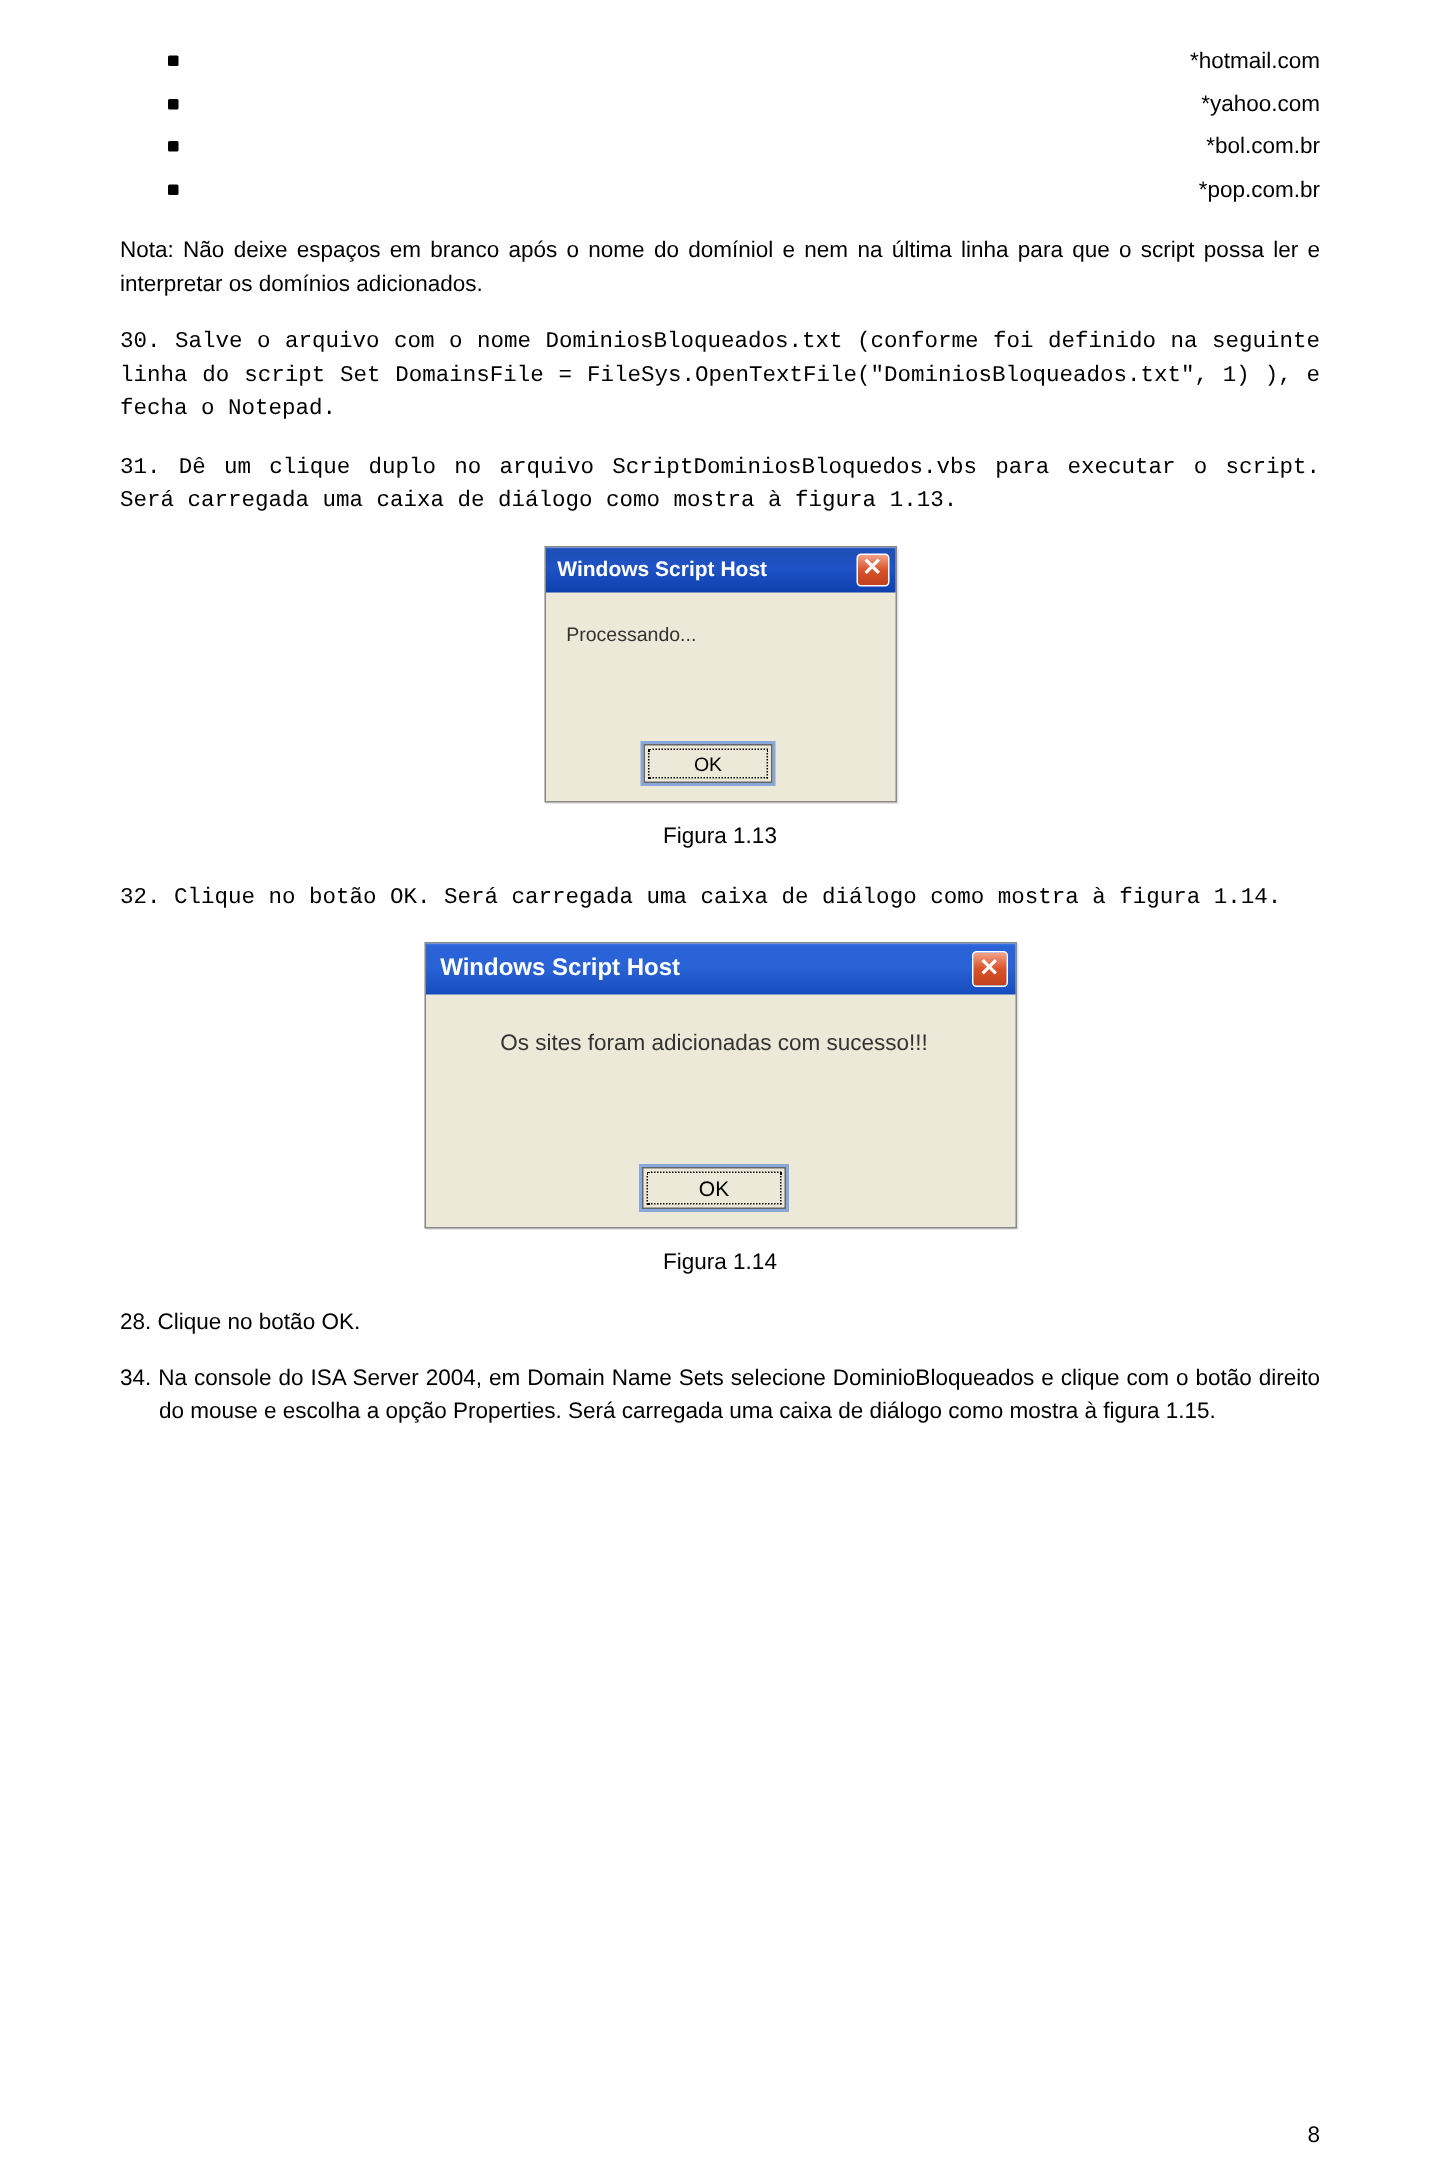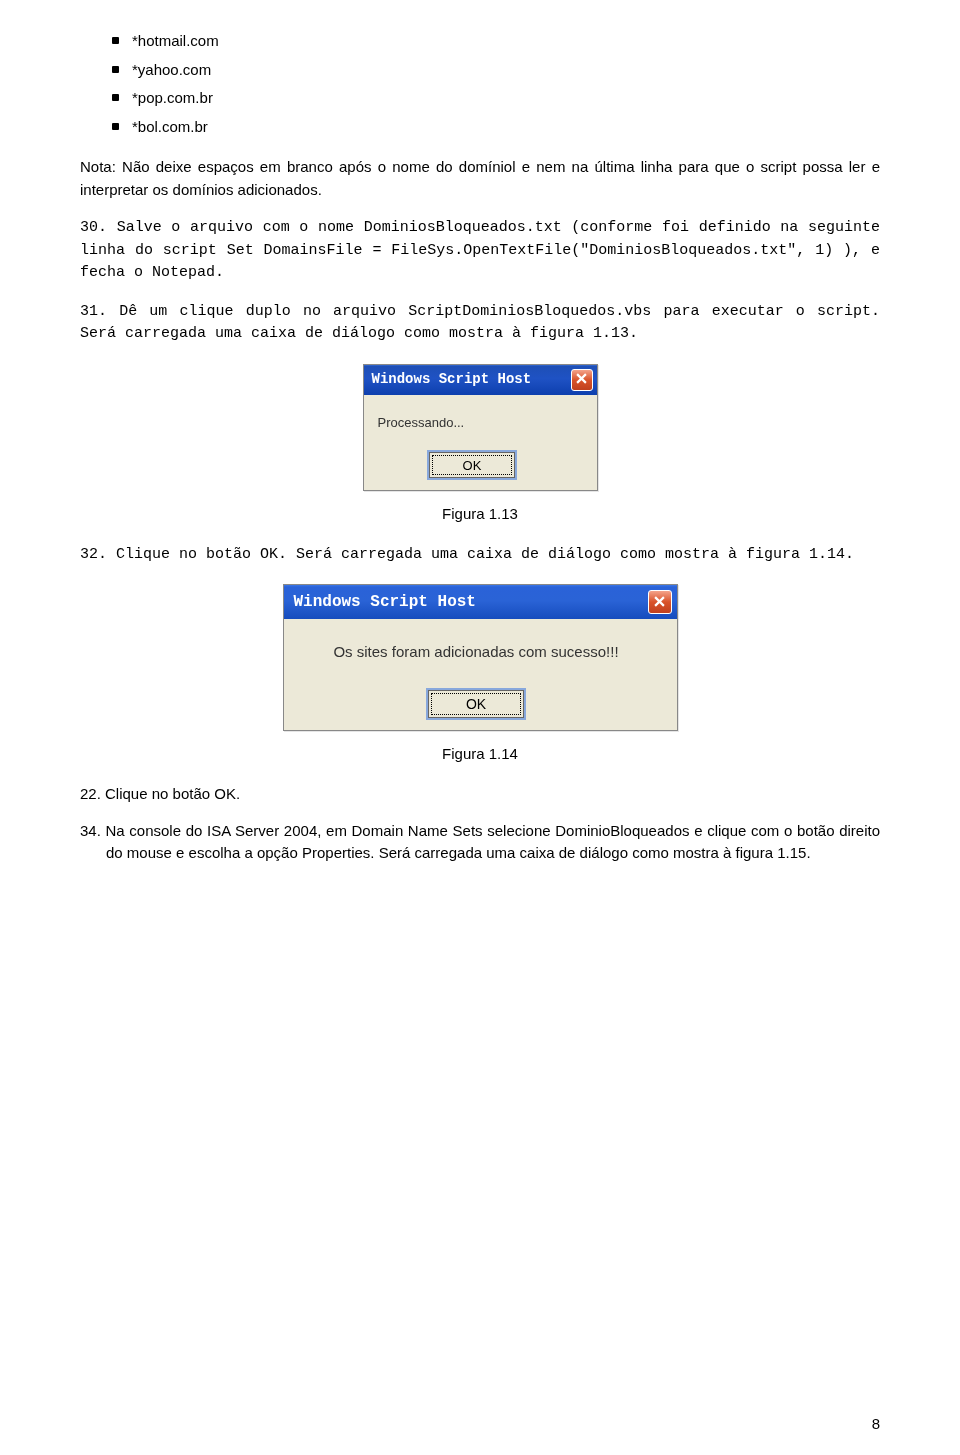--- a/index.html
+++ b/index.html
@@ -8,21 +8,21 @@
     min-height: 1455px;
     background: #fff;
     font-family: Arial, Helvetica, sans-serif;
     font-size: 15px;
     color: #000;
     padding: 30px 80px 30px 80px;
     position: relative;
     line-height: 1.5;
   }
   .bullet-list { list-style: none; padding-left: 30px; margin-bottom: 18px; }
-  .bullet-list li { position: relative; padding-left: 22px; margin-bottom: 6px; }
+  .bullet-list li { position: relative; padding-left: 22px; margin-bottom: 6px; text-align: right; }
   .bullet-list li::before {
     content: "";
     position: absolute; left: 2px; top: 7px;
     width: 7px; height: 7px; background: #000;
     border-radius: 1px;
   }
   .para { margin-bottom: 16px; text-align: justify; }
   .num-para { margin-bottom: 16px; text-align: justify; font-family: Liberation Mono, monospace; }
   .num-list { list-style: none; padding-left: 0; }
   .num-list > li { margin-bottom: 14px; text-align: justify; padding-left: 26px; text-indent: -26px; }
@@ -46,21 +46,21 @@
     background: linear-gradient(to bottom, #3a6fd8 0%, #1e4fb6 4%, #1f52c4 45%, #0d3fae 100%);
     height: 30px;
     padding: 0 4px 0 8px;
   }
   .dlg2 .titlebar {
     background: linear-gradient(to bottom, #3b77e8 0%, #2a62d8 6%, #2a63d6 46%, #164cbd 100%);
     height: 34px;
     padding: 0 5px 0 10px;
   }
   .titlebar .ttext {
-    color: #fff; font-weight: bold; font-family: Liberation Mono, monospace;
+    color: #fff; font-weight: bold; font-family: Liberation Sans, sans-serif;
     font-size: 14px;
     white-space: nowrap;
   }
   .dlg2 .titlebar .ttext { font-size: 16px; }
   .closebtn {
     width: 22px; height: 22px;
     background: linear-gradient(to bottom, #f4a38a, #d9532a 50%, #c0401e);
     border: 1px solid #fff;
     border-radius: 3px;
     display: flex; align-items: center; justify-content: center;
@@ -87,36 +87,37 @@
     font-family: "Tahoma", Arial, sans-serif;
     font-size: 13px;
     padding: 0 8px;
     cursor: pointer;
     position: relative;
   }
   .okbtn.focus {
     outline: 1px dotted #000;
     outline-offset: -4px;
     box-shadow: 0 0 0 2px #88a8dc;
+    margin-top: 44px;
   }
   .dlg2 .okbtn { min-width: 96px; height: 28px; font-size: 14px; }
   .page-num {
     position: absolute;
     bottom: 20px; right: 80px;
     font-size: 15px;
   }
 </style>
 </head>
 <body>
 
 <ul class="bullet-list">
   <li><span>*hotmail.com</span></li>
   <li><span>*yahoo.com</span></li>
+  <li><span>*bol.com.br</span></li>
   <li><span>*pop.com.br</span></li>
-  <li><span>*bol.com.br</span></li>
 </ul>
 
 <p class="para">Nota: Não deixe espaços em branco após o nome do domíniol e nem na última linha para que o script possa ler e interpretar os domínios adicionados.</p>
 
 <p class="num-para">30. Salve o arquivo com o nome DominiosBloqueados.txt (conforme foi definido na seguinte linha do script Set DomainsFile = FileSys.OpenTextFile("DominiosBloqueados.txt", 1) ), e fecha o Notepad.</p>
 <p class="num-para">31. Dê um clique duplo no arquivo ScriptDominiosBloquedos.vbs para executar o script. Será carregada uma caixa de diálogo como mostra à figura 1.13.</p>
 
 <div class="dialog-figure">
   <div class="dlg dlg1">
     <div class="titlebar">
@@ -157,17 +158,17 @@
       <div class="dlg-msg">Os sites foram adicionadas com sucesso!!!</div>
       <div class="dlg-btnrow">
         <button class="okbtn focus">OK</button>
       </div>
     </div>
   </div>
 </div>
 <div class="figcap">Figura 1.14</div>
 
 <ol class="num-list">
-  <li>22. Clique no botão OK.</li>
+  <li>28. Clique no botão OK.</li>
   <li>34. Na console do ISA Server 2004, em Domain Name Sets selecione DominioBloqueados e clique com o botão direito do mouse e escolha a opção Properties. Será carregada uma caixa de diálogo como mostra à figura 1.15.</li>
 </ol>
 
 <div class="page-num">8</div>
 
 </body></html>

